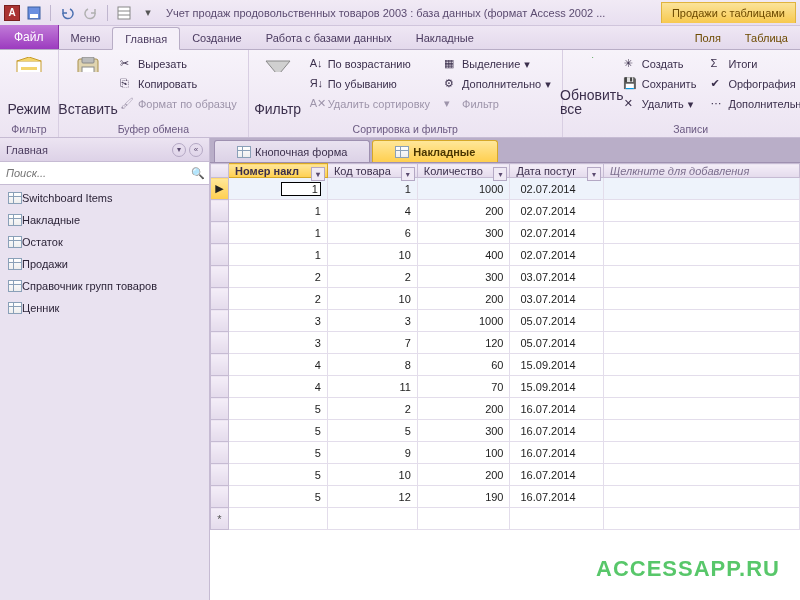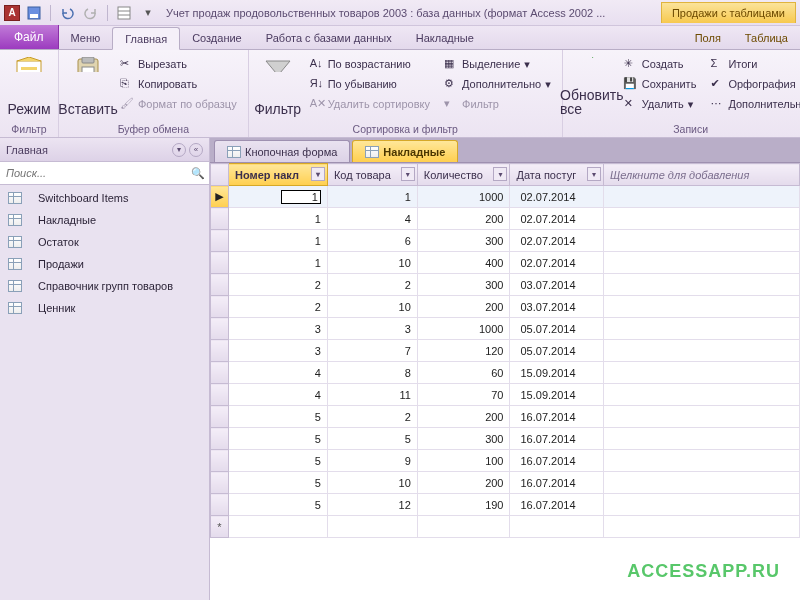--- a/index.html
+++ b/index.html
@@ -37,44 +37,44 @@
   
   .workarea{display:flex;height:calc(600px - 26px - 24px - 88px);}
   .nav{width:210px;background:#e9e2f0;border-right:1px solid #c6bbd3;display:flex;flex-direction:column;}
   .nav-head{height:24px;background:linear-gradient(#ece4f2,#ddd2e7);display:flex;align-items:center;padding:0 6px;border-bottom:1px solid #c6bbd3;color:#493a5d;}
   .nav-head .sp{flex:1;}
   .chev{width:14px;height:14px;border:1px solid #b4a8c4;border-radius:50%;display:flex;align-items:center;justify-content:center;font-size:8px;color:#5b4b70;margin-left:3px;}
   .searchbox{display:flex;align-items:center;border-bottom:1px solid #c6bbd3;background:#fff;}
   .searchbox input{flex:1;border:none;outline:none;height:22px;padding:0 6px;font-style:italic;color:#888;background:transparent;}
   .searchbox .mag{width:22px;text-align:center;color:#777;}
   .nav-list{flex:1;overflow:auto;padding:2px 0;}
-  .nav-item{display:flex;align-items:center;gap:16px;height:22px;padding:0 8px;color:#2c2438;}
+  .nav-item{display:flex;align-items:center;gap:0;height:22px;padding:0 8px;color:#2c2438;}
   .tbl-ico{width:14px;height:12px;background:linear-gradient(#fff,#eee);border:1px solid #8aa0b8;position:relative;}
   .tbl-ico:before{content:"";position:absolute;left:0;right:0;top:3px;height:1px;background:#8aa0b8;}
   .tbl-ico:after{content:"";position:absolute;top:0;bottom:0;left:4px;width:1px;background:#8aa0b8;}
 
   
   .docs{flex:1;background:#b9aec8;display:flex;flex-direction:column;}
   .doc-tabs{height:24px;display:flex;align-items:flex-end;padding:2px 4px 0;gap:2px;background:#b9aec8;}
-  .doc-tab{display:flex;align-items:center;gap:4px;height:22px;padding:0 12px;border:1px solid #9e90b0;border-bottom:none;background:linear-gradient(#e9e2f0,#dcd2e6);color:#3b2f4c;border-radius:3px 3px 0 0;}
+  .doc-tab{display:flex;align-items:center;gap:4px;height:22px;padding:0 22px;border:1px solid #9e90b0;border-bottom:none;background:linear-gradient(#e9e2f0,#dcd2e6);color:#3b2f4c;border-radius:3px 3px 0 0;}
   .doc-tab.active{background:linear-gradient(#ffe79a,#ffcf4f);border-color:#d6a828;color:#4a3600;font-weight:bold;}
   .grid-wrap{flex:1;background:#fff;border-top:1px solid #9e90b0;overflow:auto;position:relative;}
   table.datagrid{border-collapse:collapse;width:100%;}
-  .datagrid th{background:linear-gradient(#f4eef8,#e4dbec);border:1px solid #c6bbd3;height:22px;color:#3b2f4c;font-weight:normal;padding:0 6px;text-align:left;position:relative;white-space:nowrap;}
+  .datagrid th{background:linear-gradient(#f4eef8,#e4dbec);border:1px solid #c6bbd3;height:14px;color:#3b2f4c;font-weight:normal;padding:0 6px;text-align:left;position:relative;white-space:nowrap;}
   .datagrid th.sorted{background:linear-gradient(#ffe79a,#ffcf4f);border-color:#d6a828;font-weight:bold;}
   .datagrid th .dd{position:absolute;right:2px;top:3px;width:14px;height:14px;border:1px solid #b4a8c4;background:#f0eaf5;font-size:8px;display:flex;align-items:center;justify-content:center;color:#5b4b70;}
   .datagrid td{border:1px solid #e3ddeb;height:22px;padding:0 6px;color:#222;text-align:right;}
   .datagrid td.date{text-align:left;padding-left:10px;}
   .datagrid td.rowhead{width:18px;background:linear-gradient(#f4eef8,#e4dbec);border-color:#c6bbd3;text-align:center;padding:0;}
   .datagrid tr.first td{background:#eef3fb;}
   .datagrid tr.first td.rowhead{background:linear-gradient(#ffe79a,#ffcf4f);}
   .cell-edit{background:#fff;border:1px solid #000;display:inline-block;min-width:40px;text-align:right;padding:0 2px;}
   .newrow td{color:#555;}
   th.addcol{font-style:italic;color:#7b6e8d;}
-  .watermark{position:absolute;right:20px;bottom:18px;font-size:18px;font-weight:bold;color:#58c76a;letter-spacing:1px;font-family:Arial;}
+  .watermark{position:absolute;right:20px;bottom:18px;font-size:22px;font-weight:bold;color:#58c76a;letter-spacing:1px;font-family:Arial;}
 
   
   svg{display:block;}
 </style>
 </head>
 <body>
 
 <div class="titlebar">
   <div class="app-ico">A</div>
   <div class="qat">

